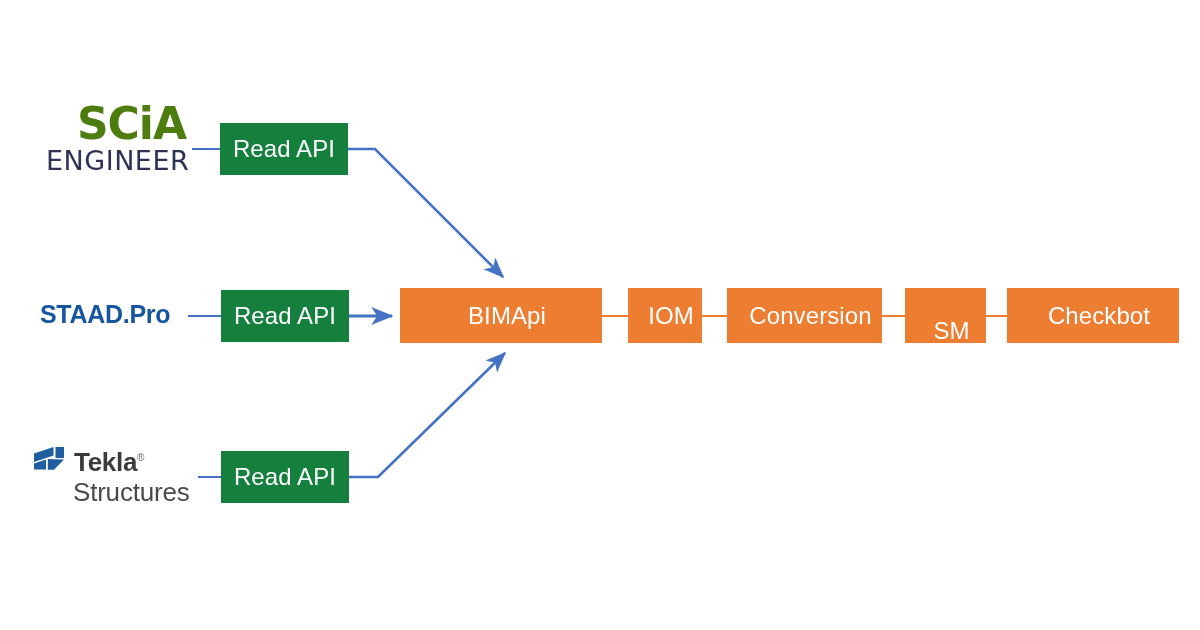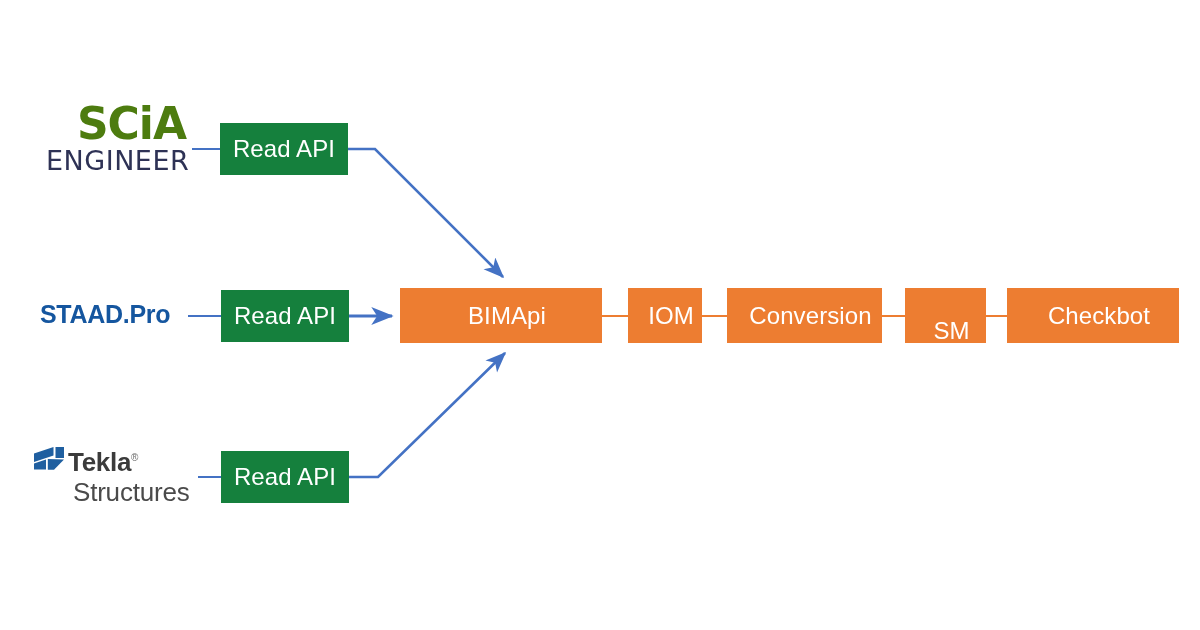--- a/index.html
+++ b/index.html
@@ -95,21 +95,21 @@
     line-height: 30px;
     color: #15569F;
     letter-spacing: -0.3px;
   }
 
   
   #logo-tekla { left: 33px; top: 444px; width: 175px; }
   #logo-tekla .tekla-row {
     display: flex;
     align-items: flex-start;
-    gap: 3px;
+    gap: 9px;
   }
   #logo-tekla .tekla-mark { margin-top: 2px; flex: 0 0 auto; }
   #logo-tekla .tekla-word {
     font-family: "Liberation Sans", sans-serif;
     font-weight: bold;
     font-size: 26px;
     line-height: 28px;
     color: #3B3B3B;
     letter-spacing: -0.3px;
   }

